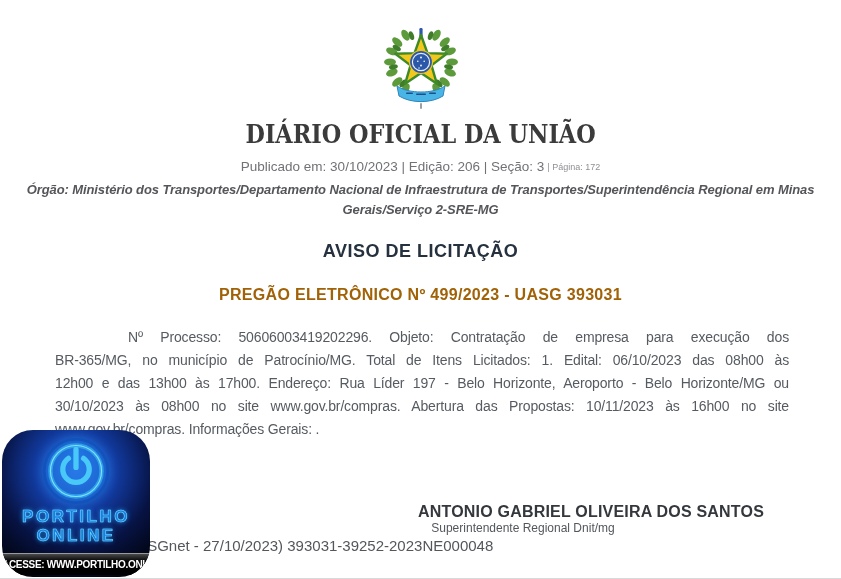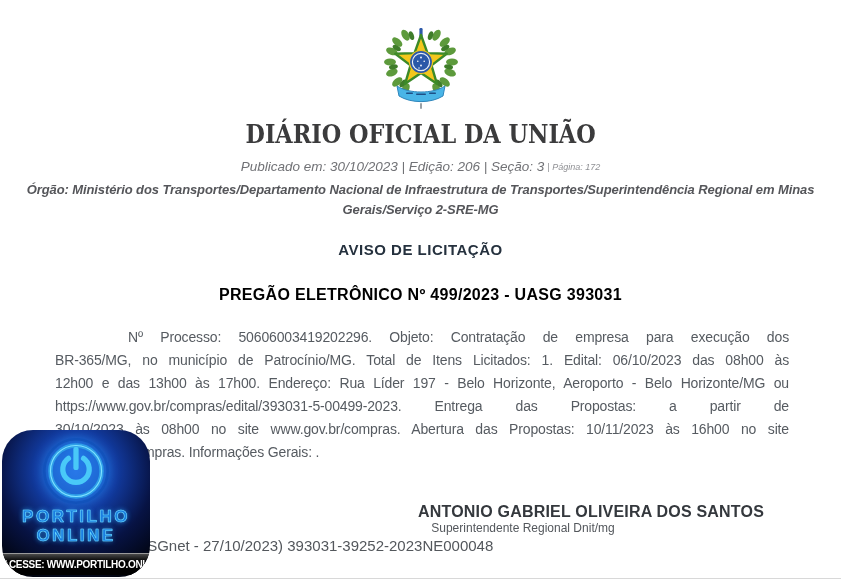--- a/index.html
+++ b/index.html
@@ -10,36 +10,36 @@
   
   .emblem-wrap{position:absolute;top:24px;left:0;width:100%;text-align:center;}
   .masthead-title-wrap{position:absolute;top:119px;left:0;width:100%;text-align:center;}
   .masthead-title{
     display:inline-block;font-family:"DejaVu Serif","Liberation Serif",serif;
     font-weight:bold;font-size:26px;color:#3b3b3c;letter-spacing:0px;
     transform:scaleX(0.86);transform-origin:center;white-space:nowrap;
   }
   .published-line{
     position:absolute;top:159px;left:0;width:100%;text-align:center;
-    font-size:13.5px;color:#717276;white-space:nowrap;font-style:italic;
+    font-size:13.5px;color:#717276;white-space:nowrap;
   }
   .page-ref{font-size:9px;color:#8f9094;vertical-align:1px;margin-left:3px;}
   .organ-block{
     position:absolute;top:180px;left:0;width:100%;text-align:center;
     font-weight:bold;font-size:13px;letter-spacing:-0.1px;color:#55565a;line-height:20px;font-style:italic;
   }
   .organ-block div{white-space:nowrap;}
   
   .notice-title{
     position:absolute;top:241px;left:0;width:100%;text-align:center;
-    font-weight:bold;font-size:15px;letter-spacing:0.5px;color:#25313e;white-space:nowrap;
+    font-weight:bold;font-size:18px;letter-spacing:0.5px;color:#25313e;white-space:nowrap;
   }
   .bid-title{
     position:absolute;top:286px;left:0;width:100%;text-align:center;
-    font-weight:bold;font-size:16px;letter-spacing:0.3px;color:#000000;white-space:nowrap;
+    font-weight:bold;font-size:16px;letter-spacing:0.3px;color:#a16207;white-space:nowrap;
   }
   
   .body-paragraph{
     position:absolute;top:326px;left:55px;width:734px;
     font-size:14px;letter-spacing:-0.15px;color:#565b61;
   }
   .bl{height:23px;line-height:23px;overflow:hidden;}
   .jl{text-align:justify;text-align-last:justify;}
   .ind{padding-left:73px;}
   .last-line{text-align:left;}
@@ -153,21 +153,20 @@
     <div>Gerais/Serviço 2-SRE-MG</div>
   </div>
 
   <div class="notice-title">AVISO DE LICITAÇÃO</div>
   <div class="bid-title">PREGÃO ELETRÔNICO Nº 499/2023 - UASG 393031</div>
 
   <div class="body-paragraph">
     <div class="bl jl ind">Nº Processo: 50606003419202296. Objeto: Contratação de empresa para execução dos</div>
     <div class="bl jl">BR-365/MG, no município de Patrocínio/MG. Total de Itens Licitados: 1. Edital: 06/10/2023 das 08h00 às</div>
     <div class="bl jl">12h00 e das 13h00 às 17h00. Endereço: Rua Líder 197 - Belo Horizonte, Aeroporto - Belo Horizonte/MG ou</div>
-    <div class="bl jl">https://www.gov.br/compras/edital/393031-5-00499-2023. Entrega das Propostas: a partir de</div>
     <div class="bl jl">30/10/2023 às 08h00 no site www.gov.br/compras. Abertura das Propostas: 10/11/2023 às 16h00 no site</div>
     <div class="bl last-line">www.gov.br/compras. Informações Gerais: .</div>
   </div>
 
   <div class="sig-name">ANTONIO GABRIEL OLIVEIRA DOS SANTOS</div>
   <div class="sig-role">Superintendente Regional Dnit/mg</div>
   <div class="doc-reference">(SIASGnet - 27/10/2023) 393031-39252-2023NE000048</div>
 
   <div class="watermark">
     <div class="power-icon-wrap">

